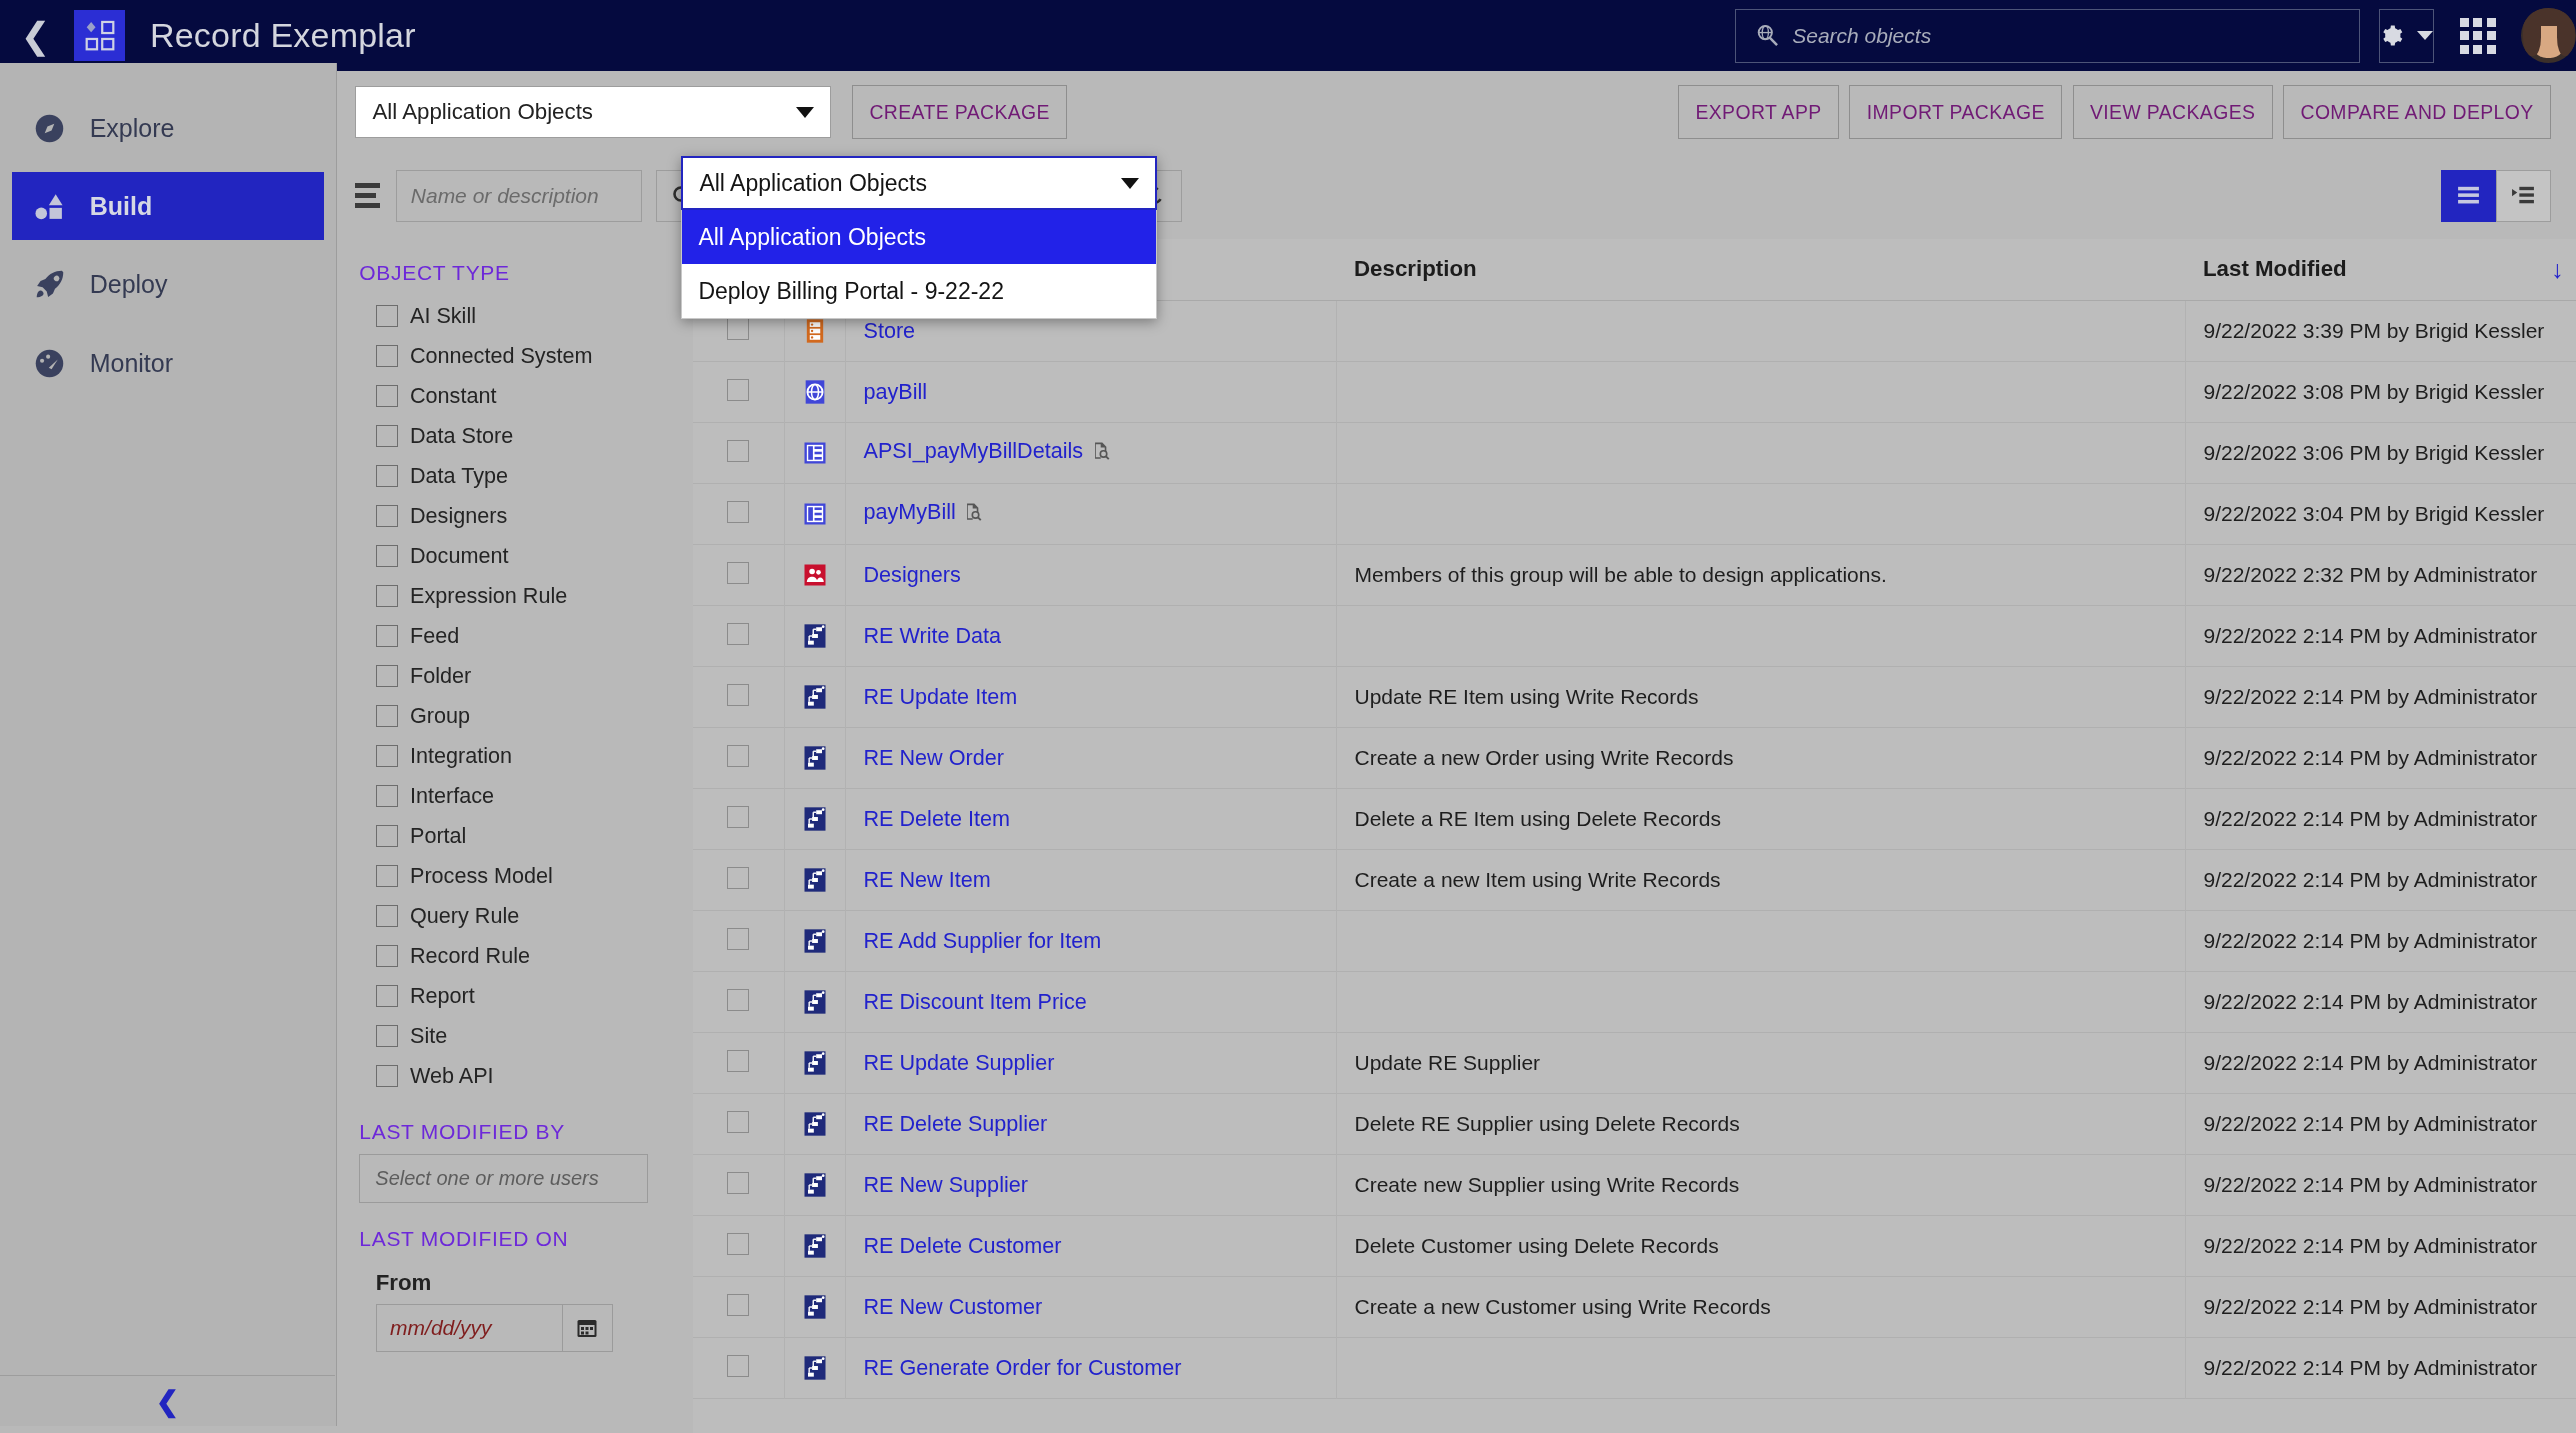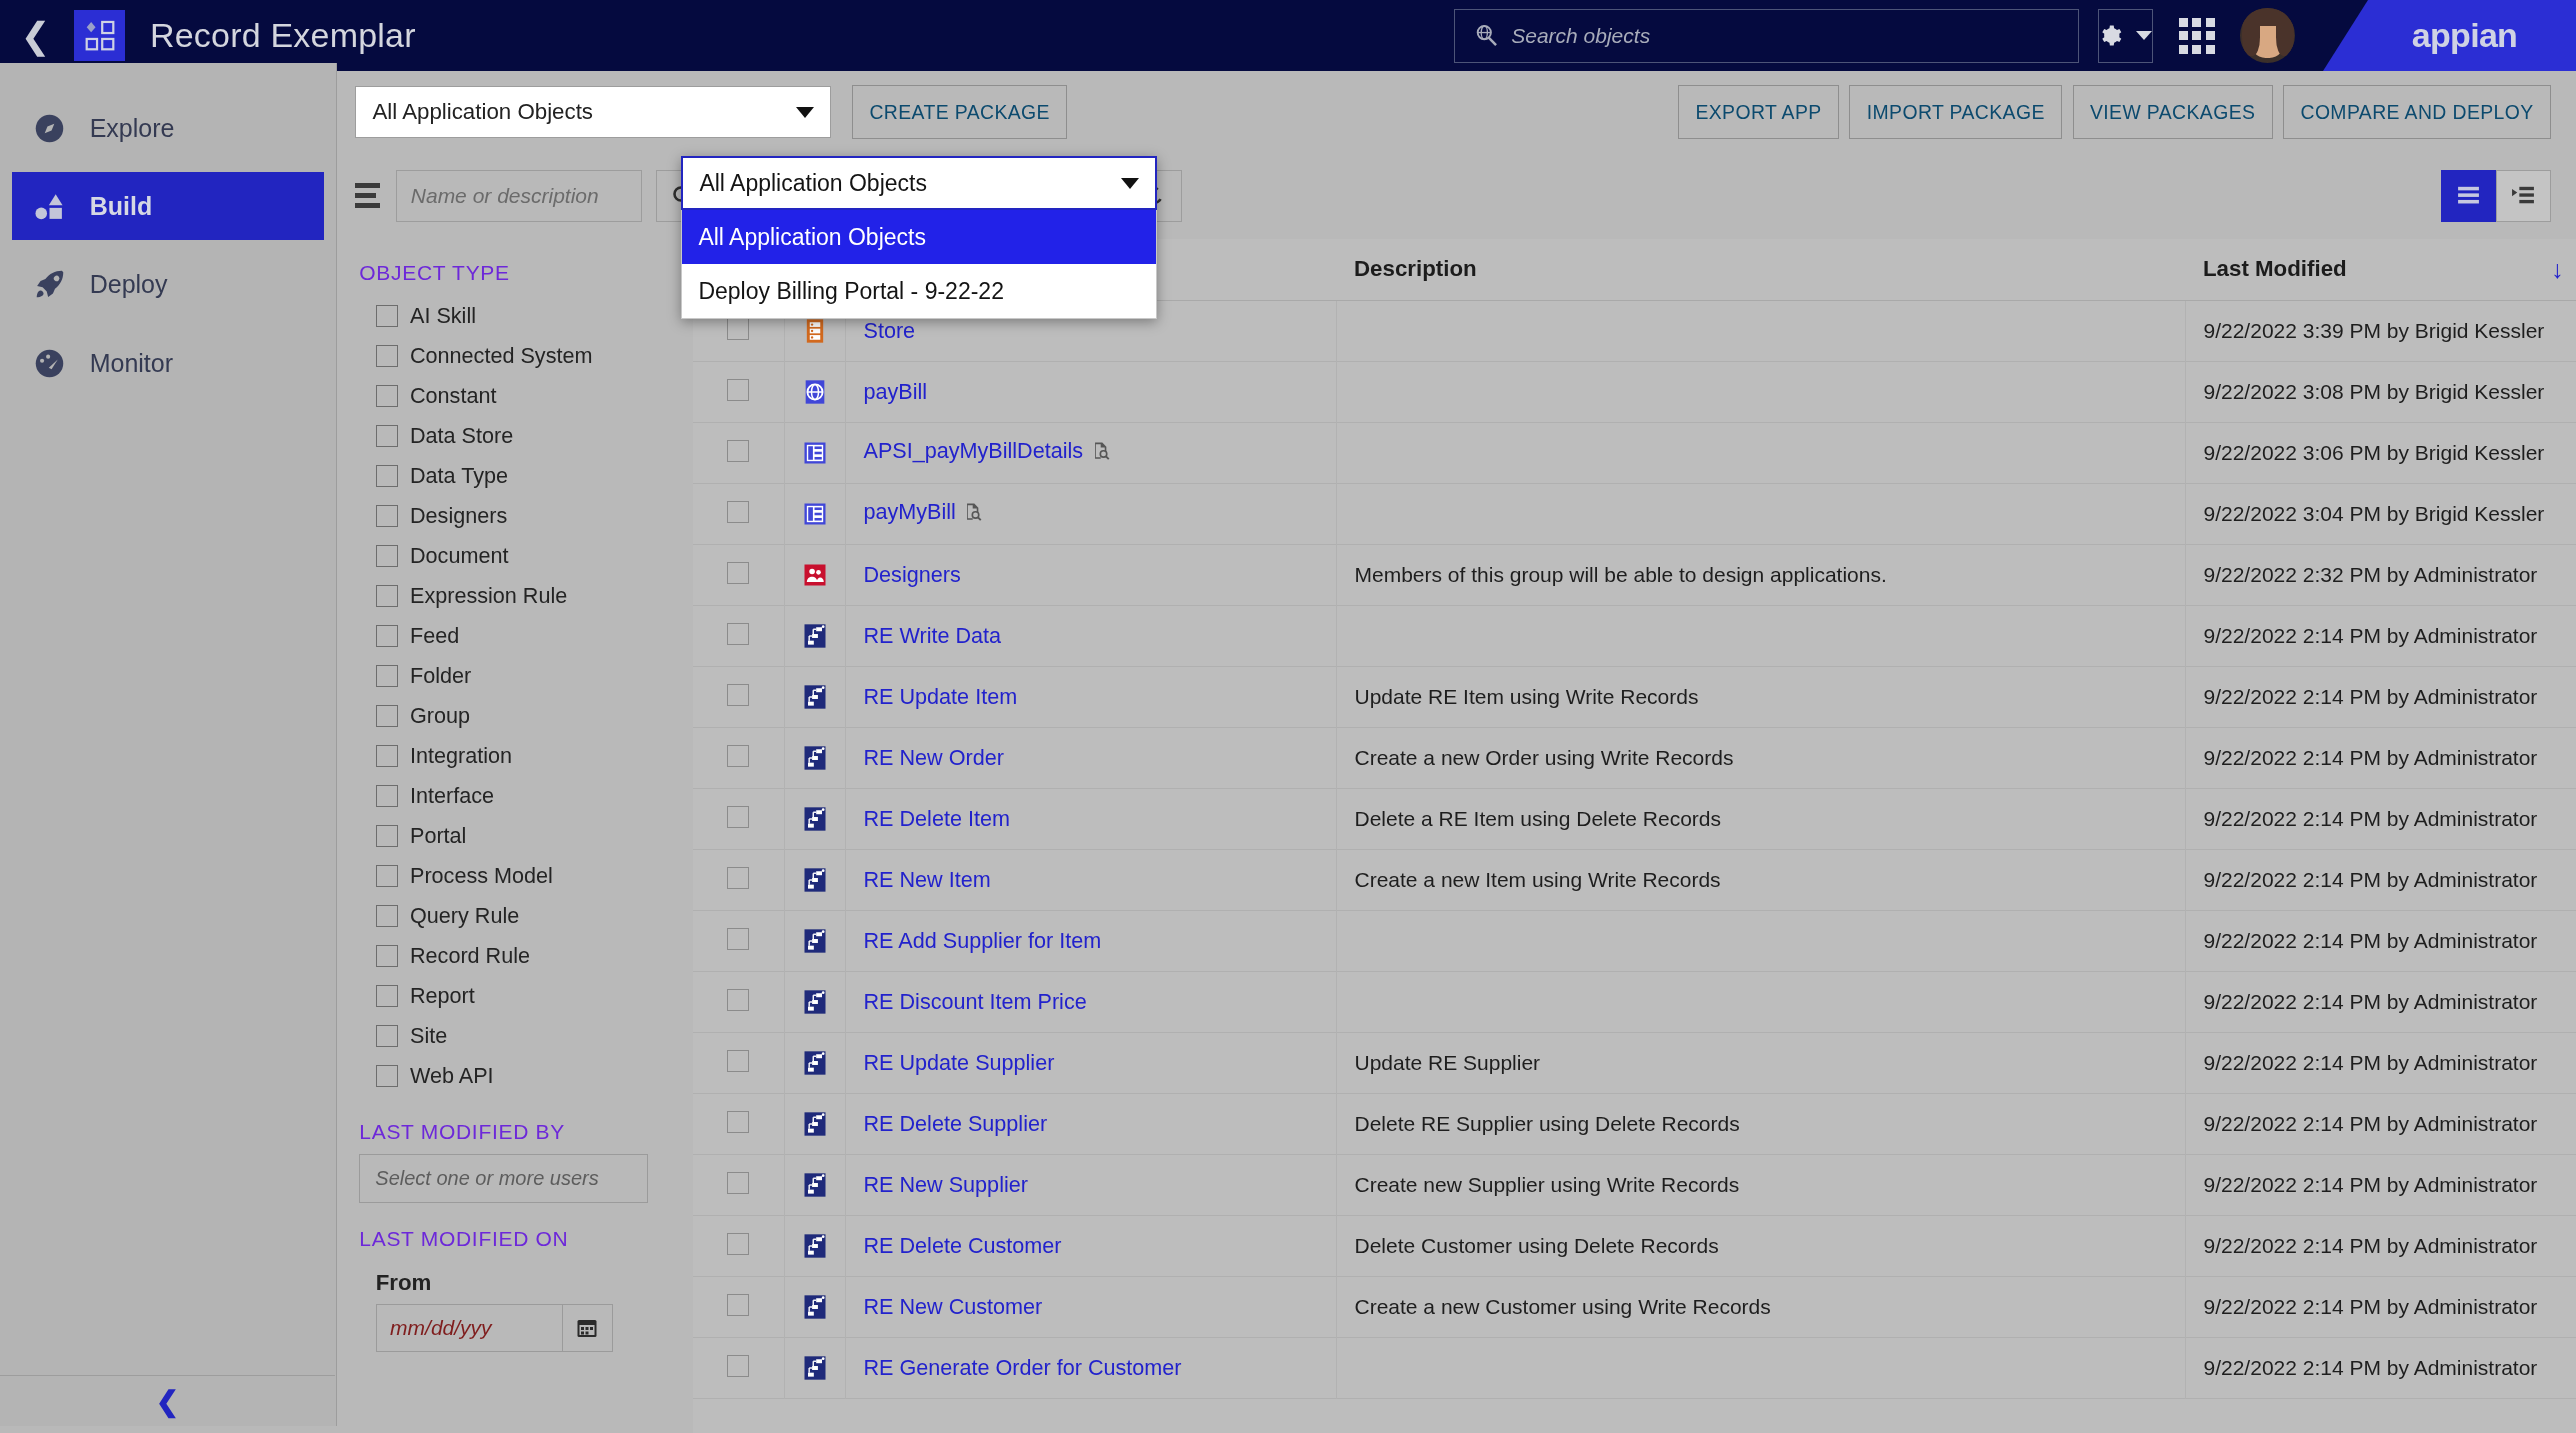--- a/index.html
+++ b/index.html
@@ -182,21 +182,21 @@
     display: flex; align-items: center;
     padding: 0 16.4px;
     justify-content: space-between;
     font-size: 22.3px; color: #222;
     cursor: pointer;
   }
   .btn {
     height: 54px;
     border: 1.5px solid #8e8e8e;
     background: #b9b9b9;
-    color: #0c4a6e;
+    color: #701a75;
     font-size: 19.4px;
     letter-spacing: 0.4px;
     display: flex; align-items: center; justify-content: center;
     padding: 0 16.4px;
     cursor: pointer;
     white-space: nowrap;
     font-family: "Liberation Sans", sans-serif;
   }
   .spacer { flex: 1; }
   .btn-group { display: flex; gap: 10.4px; }
@@ -426,23 +426,20 @@
         </span>
       </div>
 
       <div class="avatar">
         <div class="face"></div>
         <div class="hair-l"></div>
         <div class="hair-r"></div>
         <div class="top-hair"></div>
       </div>
 
-      <div class="brand-wedge">
-        <span class="logo">appian</span>
-      </div>
     </div>
   </div>
 
   <div class="leftnav">
 
     <div class="nav-item">
       <span class="nav-ico">
         <svg width="33" height="33" viewBox="0 0 24 24">
           <circle cx="12" cy="12" r="10" fill="#3a415e"></circle>
           <polygon points="15.5,8.5 10.5,10.5 8.5,15.5 13.5,13.5" fill="#b4b4b4"></polygon>

